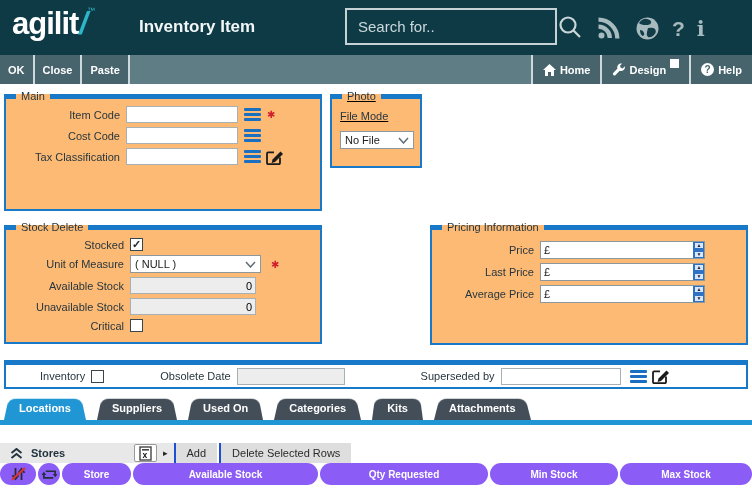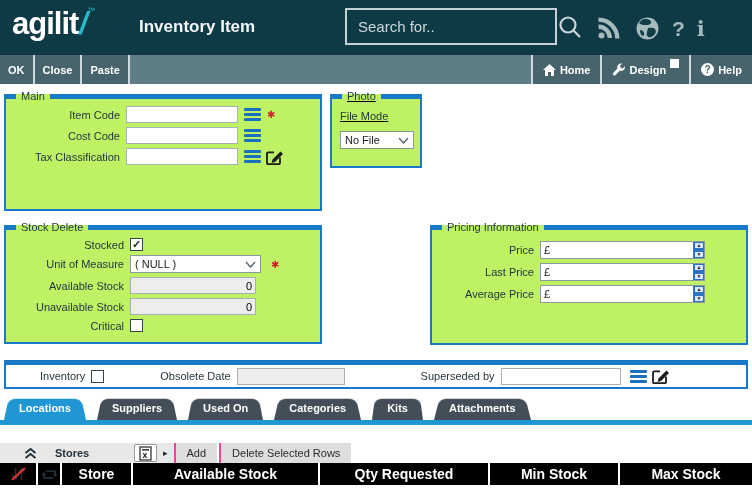--- a/index.html
+++ b/index.html
@@ -21,21 +21,21 @@
 
   
   .toolbar { position: absolute; left: 0; top: 55px; width: 752px; height: 29px; background: #5e7d84; display: flex; align-items: stretch; }
   .tbtn { background: #47646d; color: #fff; font-size: 11px; font-weight: bold; padding: 0 8px; display: flex; align-items: center; gap: 4px; border-right: 2px solid #ccdadd; cursor: default; }
   .tbtn-right { border-right: none; border-left: 2px solid #ccdadd; padding: 0 10px; }
   .right-group { margin-left: auto; display: flex; align-items: stretch; }
   .design-sq { width: 9px; height: 9px; background: #fff; align-self: flex-start; margin-top: 4px; }
   .help-badge { width: 13px; height: 13px; border-radius: 50%; background: #fff; color: #47646d; font-size: 10px; font-weight: bold; display: inline-flex; align-items: center; justify-content: center; }
 
   
-  fieldset { position: absolute; border: 2px solid #1779c8; border-top: 5px solid #1779c8; padding: 2px 6px 4px; background: #bef264; }
+  fieldset { position: absolute; border: 2px solid #1779c8; border-top: 5px solid #1779c8; padding: 2px 6px 4px; background: #fdba74; }
   legend { font-size: 11px; color: #1e3340; padding: 0 5px; margin-left: 4px; }
   #fs-main    { left: 4px;   top: 90px;  width: 318px; height: 121px; }
   #fs-photo   { left: 330px; top: 90px;  width: 92px;  height: 78px; text-decoration: underline; }
   #fs-stock   { left: 4px;   top: 221px; width: 318px; height: 123px; }
   #fs-pricing { left: 430px; top: 221px; width: 318px; height: 124px; }
 
   .frow { display: flex; align-items: center; margin-top: 4px; }
   .flabel { flex: 0 0 108px; text-align: right; margin-right: 6px; font-size: 11px; color: #27363e; }
   .inp { height: 17px; border: 1px solid #a6b0b5; background: #fff; font-size: 11px; padding: 0 3px; outline: none; font-family: "Liberation Sans", sans-serif; }
   .w112 { width: 112px; }
@@ -62,29 +62,29 @@
   
   .tabs { position: absolute; left: 4px; top: 396px; display: flex; gap: 11px; height: 24px; }
   .tab { position: relative; padding: 0 15px; display: flex; align-items: center; cursor: pointer; }
   .tab::before { content: ""; position: absolute; inset: 0; background: #434e58; border-radius: 8px 8px 0 0; transform: perspective(10px) rotateX(3deg); transform-origin: bottom; }
   .tab.active::before { background: #2196d4; }
   .tab span { position: relative; z-index: 1; color: #fff; font-size: 11px; font-weight: bold; }
   .tab-underline { position: absolute; left: 0; top: 420px; width: 752px; height: 5px; background: #2196d4; }
 
   
   .stores-bar { position: absolute; left: 0; top: 443px; height: 20px; display: flex; align-items: stretch; background: #e8e8e8; }
-  .stores-label-seg { display: flex; align-items: center; gap: 18px; padding: 0 24px; width: 132px; cursor: pointer; }
+  .stores-label-seg { display: flex; align-items: center; gap: 8px; padding: 0 10px; width: 132px; cursor: pointer; }
   .stores-label-seg b { font-size: 11px; color: #22333c; }
   .xls-btn { display: flex; align-items: center; background: #fff; border: 1px solid #9a9a9a; border-radius: 2px; margin: 1px 0 1px 2px; padding: 0 4px; cursor: pointer; }
   .xls-arrow { display: flex; align-items: center; font-size: 9px; color: #222; padding: 0 6px; cursor: pointer; }
-  .bar-btn { display: flex; align-items: center; font-size: 11px; color: #2b2b2b; background: #dedede; border-left: 2px solid #ec4899; border-right: 2px solid #fff; padding: 0 11px; cursor: pointer; }
+  .bar-btn { display: flex; align-items: center; font-size: 11px; color: #2b2b2b; background: #dedede; border-left: 2px solid #1d4ed8; border-right: 2px solid #fff; padding: 0 11px; cursor: pointer; }
 
   
   .grid-header { position: absolute; left: 0; top: 463px; width: 752px; height: 22px; display: flex; gap: 2px; }
-  .gcell { background: #000000; color: #fff; font-size: 14px; font-weight: bold; display: flex; align-items: center; justify-content: center; cursor: pointer; }
+  .gcell { background: #8b5cf6; color: #fff; font-size: 10px; font-weight: bold; display: flex; align-items: center; justify-content: center; cursor: pointer; border-radius: 11px; }
   .gc-i1 { width: 36px; } .gc-i2 { width: 22px; } .gc-store { width: 69px; }
   .gc-avail { width: 185px; } .gc-qty { width: 168px; } .gc-min { width: 128px; } .gc-max { flex: 1; }
 </style>
 </head>
 <body>
 
 <div class="screen">
 
   <div class="header">
     <div class="logo"><span>agilit</span><span class="slash">/</span><span class="tm">™</span></div>

